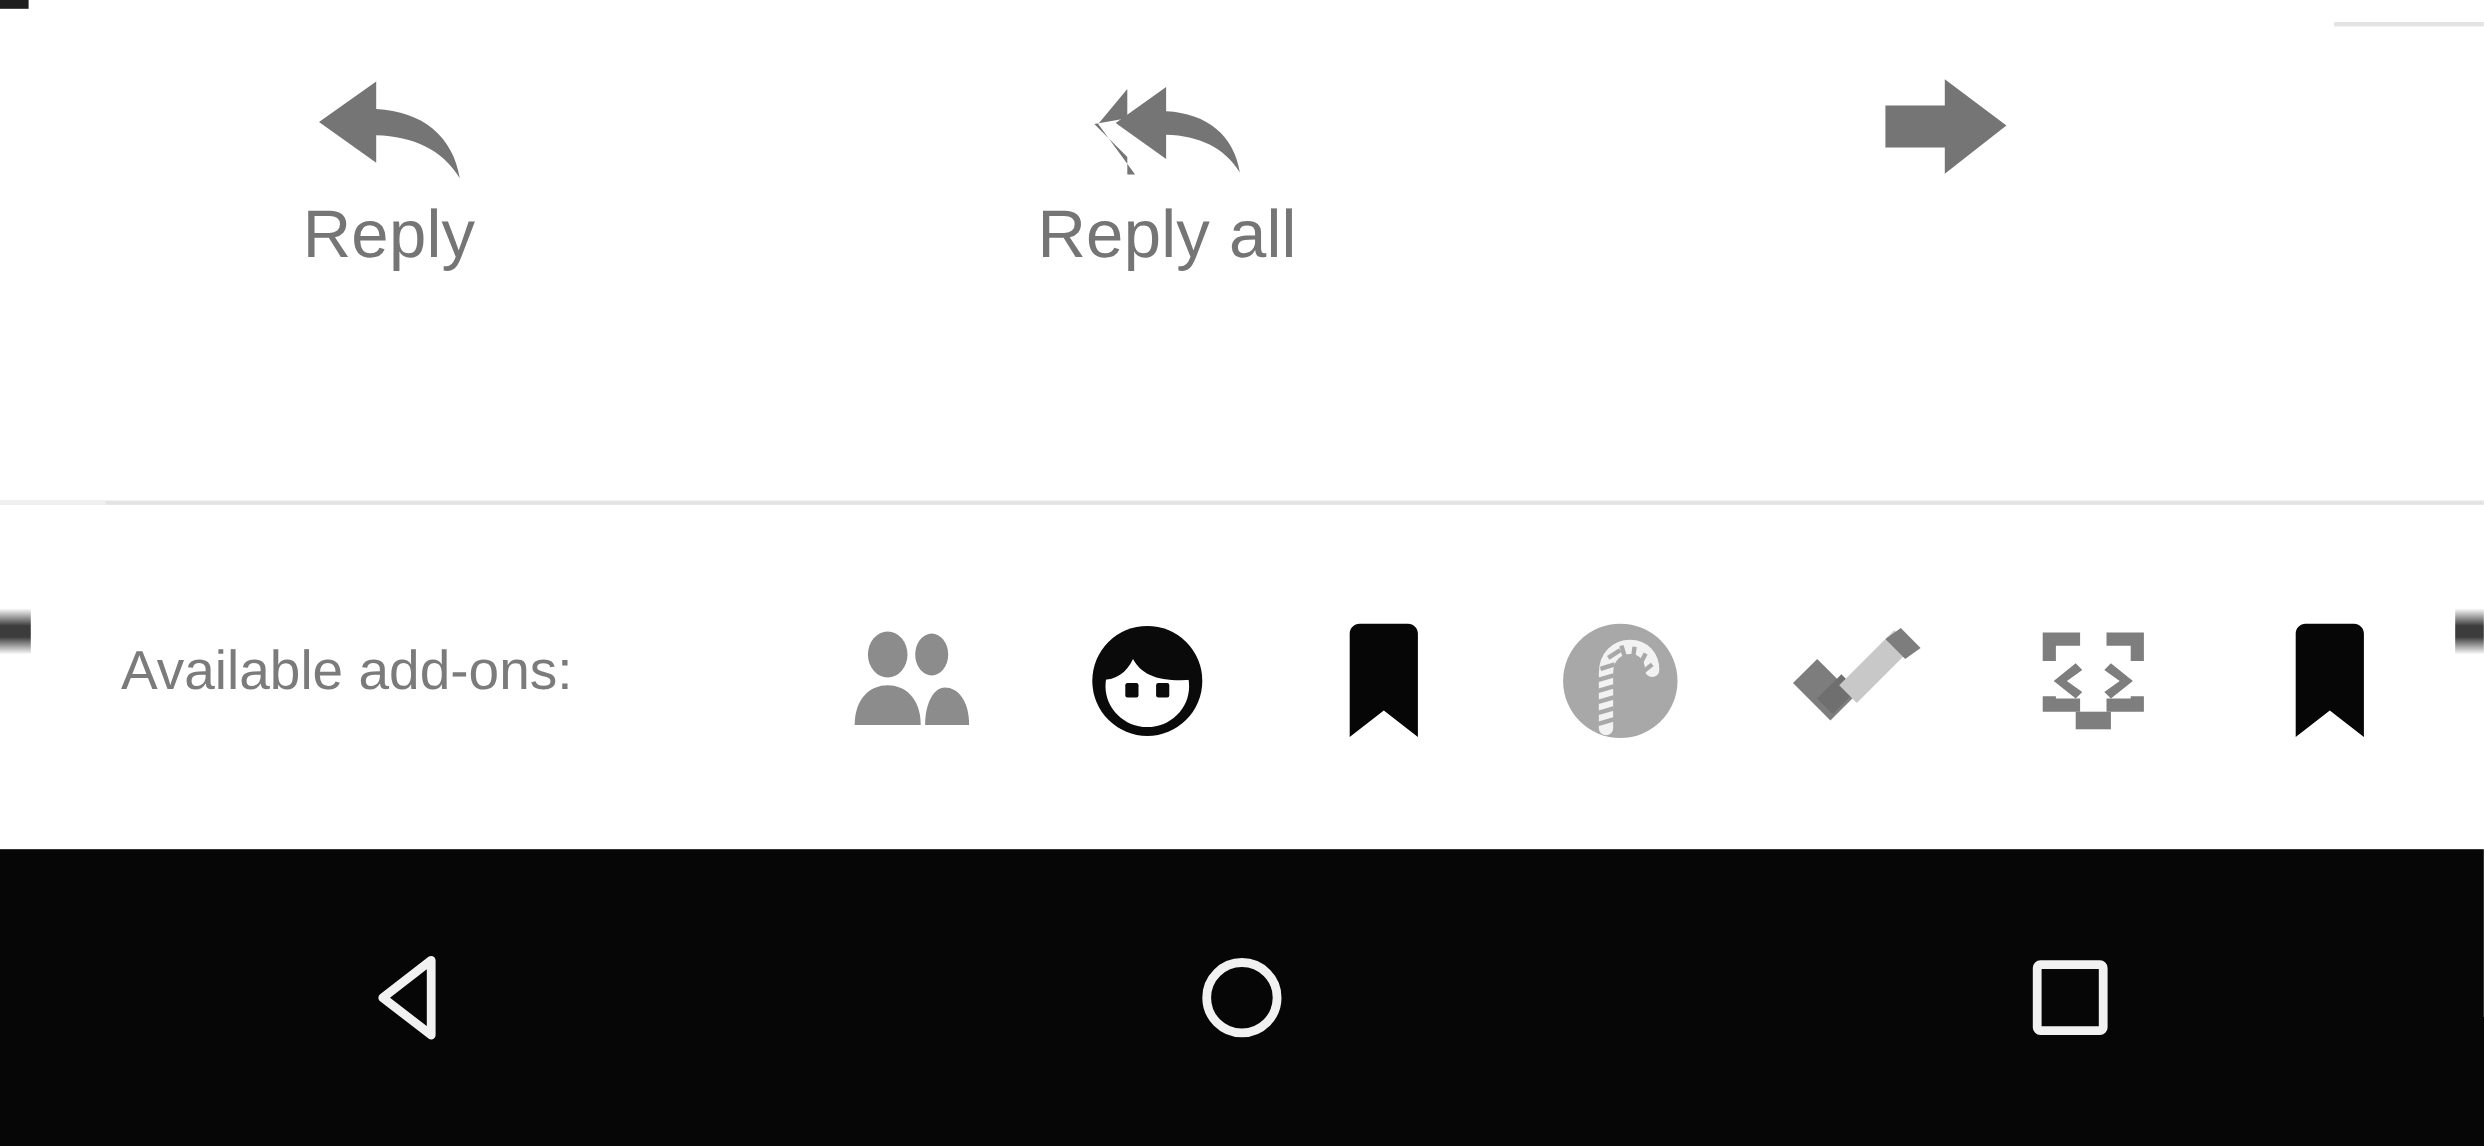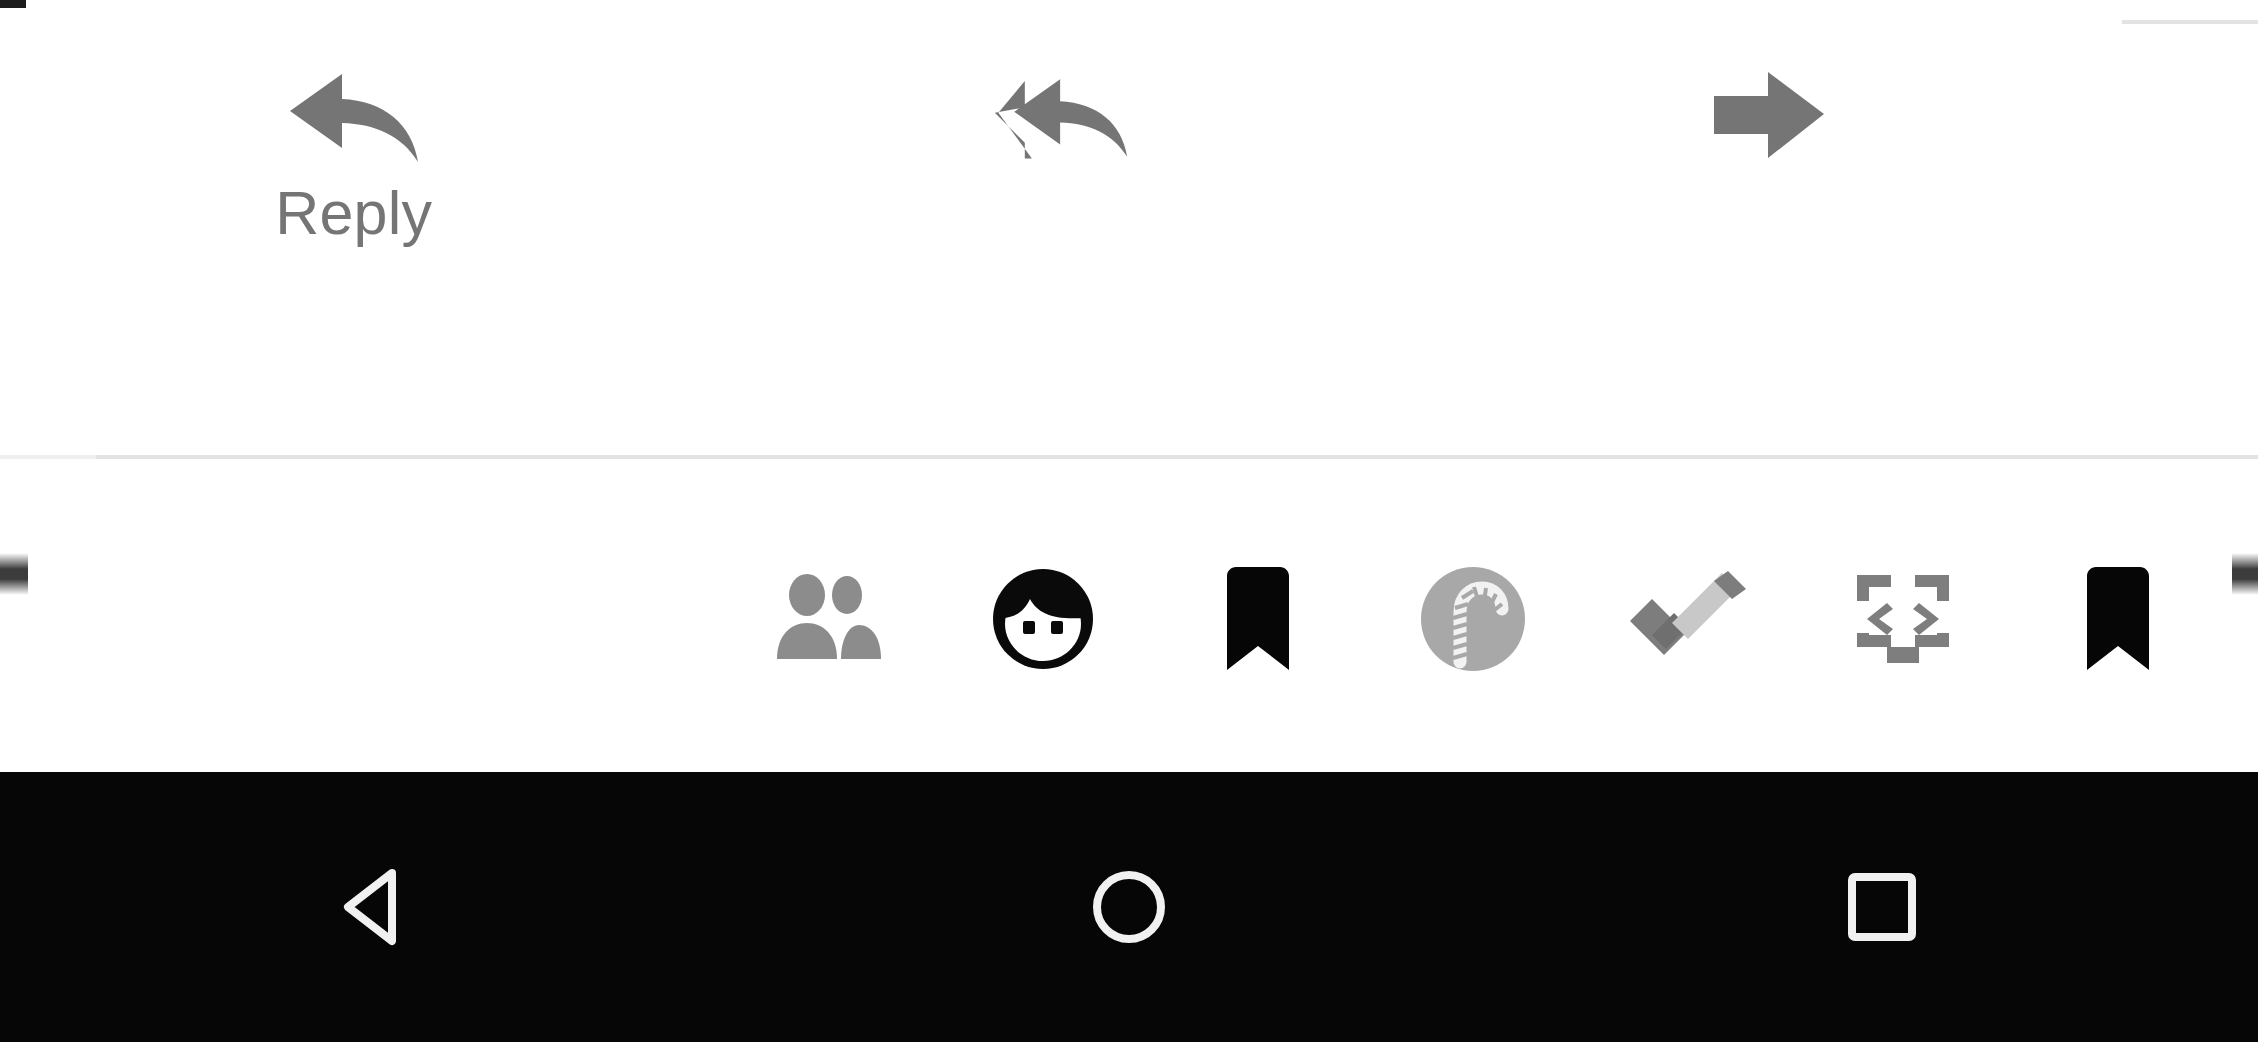--- a/index.html
+++ b/index.html
@@ -182,40 +182,42 @@
       <span class="label">Reply</span>
     </div>
 
     <div class="reply-action">
       <span class="glyph">
         <svg width="170" height="104" viewBox="0 0 170 104" aria-hidden="true">
           <path fill="#757575" d="M44 10 L44 40 L10 46 L44 80 L44 98 L52 98 L14 46 Z"></path>
           <path fill="#757575" d="M84 8 L84 33 C126 35 154 58 160 96 C144 70 118 58 84 57 L84 82 L32 45 Z"></path>
         </svg>
       </span>
+      <span class="label">Reply all</span>
     </div>
 
     <div class="reply-action">
       <span class="glyph">
         <svg width="124" height="104" viewBox="0 0 124 104" aria-hidden="true">
           <path fill="#757575" d="M62 6 L118 48 L62 92 L62 68 L8 68 L8 30 L62 30 Z"></path>
         </svg>
       </span>
     </div>
 
   </div>
 
   <div class="divider divider-middle"></div>
   <div class="divider-stub divider-stub-middle"></div>
 
   <div class="addons-bar">
     <div class="addons-edge addons-edge-left"></div>
     <div class="addons-edge addons-edge-right"></div>
   </div>
 
+  <div class="addons-label">Available add-ons:</div>
 
   <div class="addons-row">
 
     <div class="addon-item">
       <span>
         <svg width="118" height="92" viewBox="0 0 118 92" aria-hidden="true">
           <ellipse cx="38" cy="22" rx="18" ry="21" fill="#8c8c8c"></ellipse>
           <ellipse cx="78" cy="22" rx="15" ry="19" fill="#8c8c8c"></ellipse>
           <path fill="#8c8c8c" d="M8 86 C8 62 22 50 38 50 C54 50 68 62 68 86 Z"></path>
           <path fill="#8c8c8c" d="M72 86 C72 66 80 52 90 52 C102 52 112 64 112 86 Z"></path>

